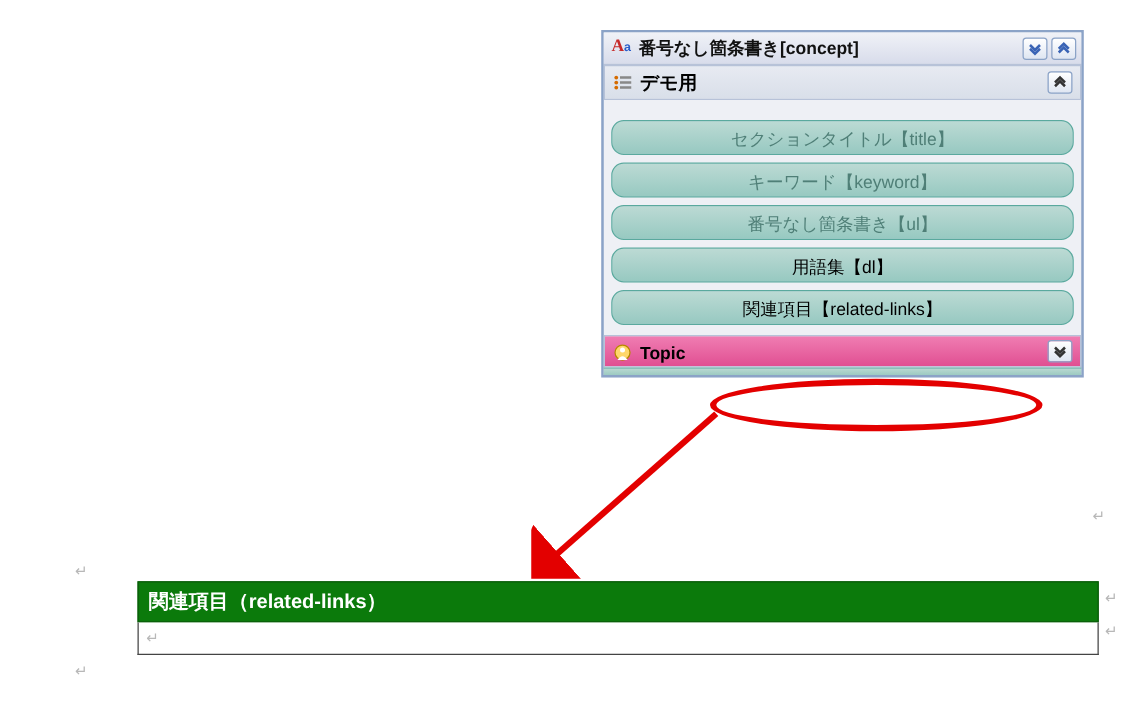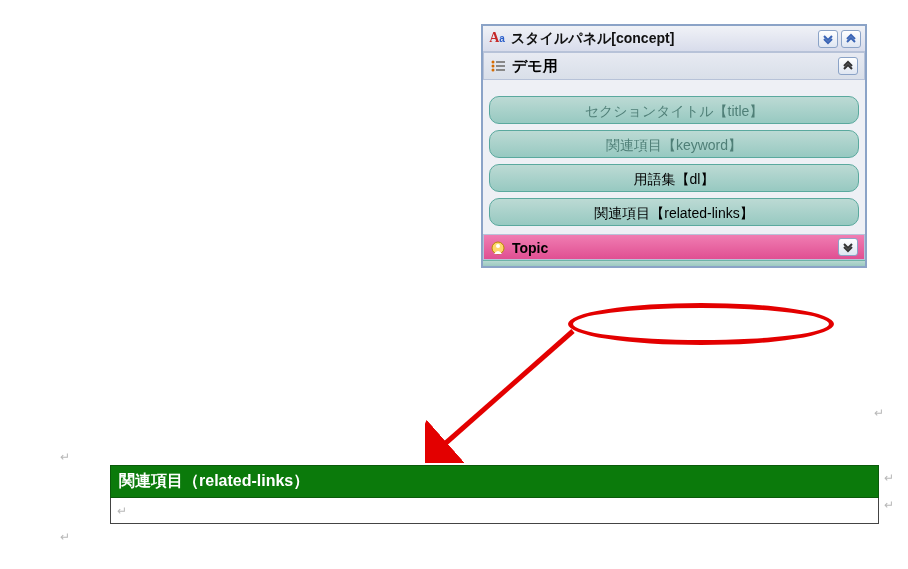--- a/index.html
+++ b/index.html
@@ -152,21 +152,21 @@
   </style>
 </head>
 <body>
 
 <div class="panel-window">
   <div class="panel-titlebar">
     <span class="panel-title-icon">
       <span class="a-red">A</span>
         <span class="a-blue">a</span>
     </span>
-    <span class="panel-title-text">スタイルパネル[concept]</span>
+    <span class="panel-title-text">番号なし箇条書き[concept]</span>
     <span class="chevron-btn">
       <svg viewBox="0 0 12 12">
           <path d="M2 3 L6 7 L10 3" fill="none" stroke="#3a64b5" stroke-width="2"></path>
           <path d="M2 6 L6 10 L10 6" fill="none" stroke="#3a64b5" stroke-width="2"></path>
         </svg>
     </span>
     <span class="chevron-btn">
       <svg viewBox="0 0 12 12">
           <path d="M2 9 L6 5 L10 9" fill="none" stroke="#3a64b5" stroke-width="2"></path>
           <path d="M2 6 L6 2 L10 6" fill="none" stroke="#3a64b5" stroke-width="2"></path>
@@ -189,21 +189,22 @@
     <span class="chevron-btn">
       <svg viewBox="0 0 12 12">
           <path d="M2 9 L6 5 L10 9" fill="none" stroke="#333" stroke-width="2"></path>
           <path d="M2 6 L6 2 L10 6" fill="none" stroke="#333" stroke-width="2"></path>
         </svg>
     </span>
   </div>
 
   <div class="style-list">
     <div class="style-btn disabled"><span>セクションタイトル【title】</span></div>
-    <div class="style-btn disabled"><span>関連項目【keyword】</span></div>
+    <div class="style-btn disabled"><span>キーワード【keyword】</span></div>
+    <div class="style-btn disabled"><span>番号なし箇条書き【ul】</span></div>
     <div class="style-btn enabled"><span>用語集【dl】</span></div>
     <div class="style-btn enabled"><span>関連項目【related-links】</span></div>
   </div>
 
   <div class="topic-bar">
     <span class="topic-icon">
       <svg viewBox="0 0 16 16">
           <circle cx="8" cy="8" r="6" fill="#ffd76b" stroke="#b78a00"></circle>
           <circle cx="8" cy="6" r="2" fill="#fff"></circle>
           <path d="M4 14 Q8 8 12 14" fill="#fff"></path>

